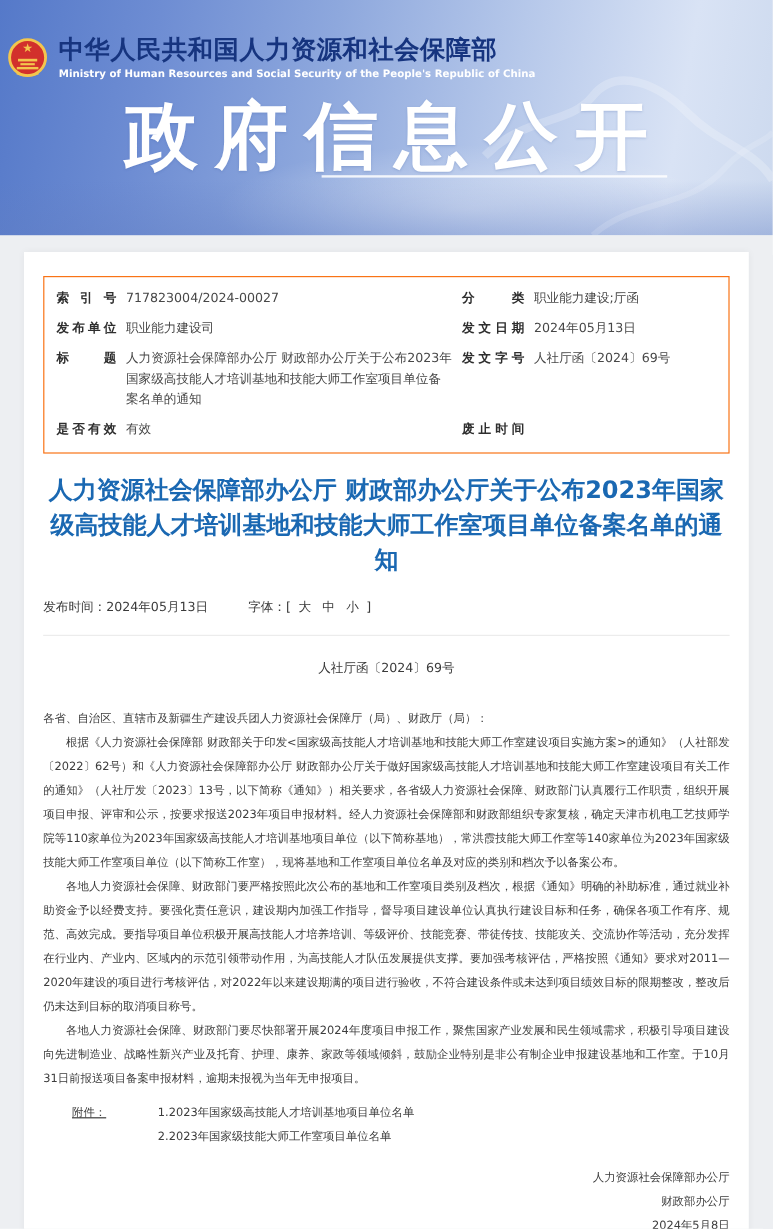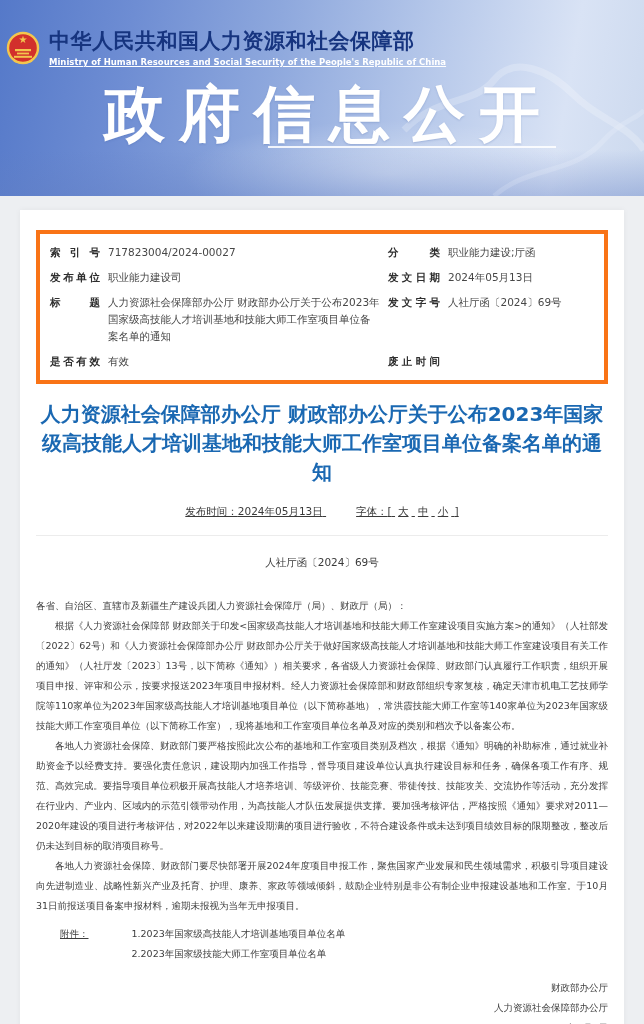--- a/index.html
+++ b/index.html
@@ -20,54 +20,54 @@
   }
   .banner .mountains{
     position:absolute;left:0;bottom:0;width:100%;height:46px;
     background:linear-gradient(to top,rgba(96,125,195,.38),rgba(96,125,195,0));
   }
   .gw-art{position:absolute;right:0;top:0;opacity:.5;}
   .brand{position:absolute;left:6px;top:27px;display:flex;align-items:flex-start;}
   .emblem{width:34px;height:46px;flex:0 0 auto;}
   .ministry{margin-left:9px;padding-top:2px;}
   .ministry-cn{font-size:21px;font-weight:bold;color:#16347f;letter-spacing:.5px;line-height:25px;}
-  .ministry-en{font-size:8.5px;font-weight:bold;color:#ffffff;margin-top:3px;letter-spacing:0;text-decoration:underline;}
+  .ministry-en{font-size:8.5px;font-weight:bold;color:#ffffff;margin-top:3px;letter-spacing:0;}
   .banner-title{
     position:absolute;top:88px;left:0;width:100%;
     text-align:center;color:#ffffff;font-size:61px;font-weight:bold;
     letter-spacing:14px;text-indent:14px;line-height:52px;
     text-shadow:0 1px 2px rgba(60,90,160,.25);
   }
   .banner-underline{
     position:absolute;top:146px;left:268px;width:288px;height:2px;
     background:rgba(255,255,255,.85);
   }
   
   .card{
     position:relative;margin:14px auto 0;width:604px;min-height:830px;
     background:#ffffff;box-sizing:border-box;padding:20px 16px 30px;
     box-shadow:0 0 6px rgba(0,0,0,.05);
   }
   
   .meta{
-    border:4px solid #f97316;padding:10px 10px;
+    border:1px solid #f97316;padding:10px 10px;
     display:grid;grid-template-columns:50px 272px 52px 1fr;
     column-gap:8px;row-gap:8px;align-items:start;
     font-size:10.5px;color:#333;line-height:17px;
   }
   .meta .lbl{font-weight:bold;text-align:justify;text-align-last:justify;color:#2e2e2e;}
   .meta .val{color:#474747;}
   
   .doc-title{
     margin:16px auto 0;max-width:565px;text-align:center;
     color:#1a68b2;font-size:20px;font-weight:bold;line-height:29px;
   }
   .pub-row{
-    margin-top:18px;text-align:center;font-size:10.5px;color:#3a3a3a;
-    padding-bottom:16px;border-bottom:1px solid #ececec;text-decoration:underline;
+    margin-top:18px;text-align:left;font-size:10.5px;color:#3a3a3a;
+    padding-bottom:16px;border-bottom:1px solid #ececec;
   }
   .pub-row .font-part{margin-left:30px;}
   .font-size-opt{cursor:pointer;margin:0 3px;}
   .doc-number{margin-top:20px;text-align:center;font-size:10.5px;color:#3a3a3a;}
   
   .doc-body{margin-top:26px;font-size:9.5px;color:#3d3d3d;line-height:20px;text-align:justify;}
   .doc-body p{margin:0;text-indent:2em;}
   .doc-body p.salutation{text-indent:0;}
   .attachments{margin-top:8px;display:flex;padding-left:24px;}
   .att-label{white-space:nowrap;flex:0 0 auto;text-decoration:underline;}
@@ -151,19 +151,19 @@
 
     <div class="attachments">
       <span class="att-label">附件：</span>
       <div class="att-list">
         <div>1.2023年国家级高技能人才培训基地项目单位名单</div>
         <div>2.2023年国家级技能大师工作室项目单位名单</div>
       </div>
     </div>
 
     <div class="signature">
+      <div>人力资源社会保障部办公厅</div>
       <div>财政部办公厅</div>
-      <div>人力资源社会保障部办公厅</div>
       <div>2024年5月8日</div>
     </div>
   </div>
 
 </main>
 
 </body></html>

